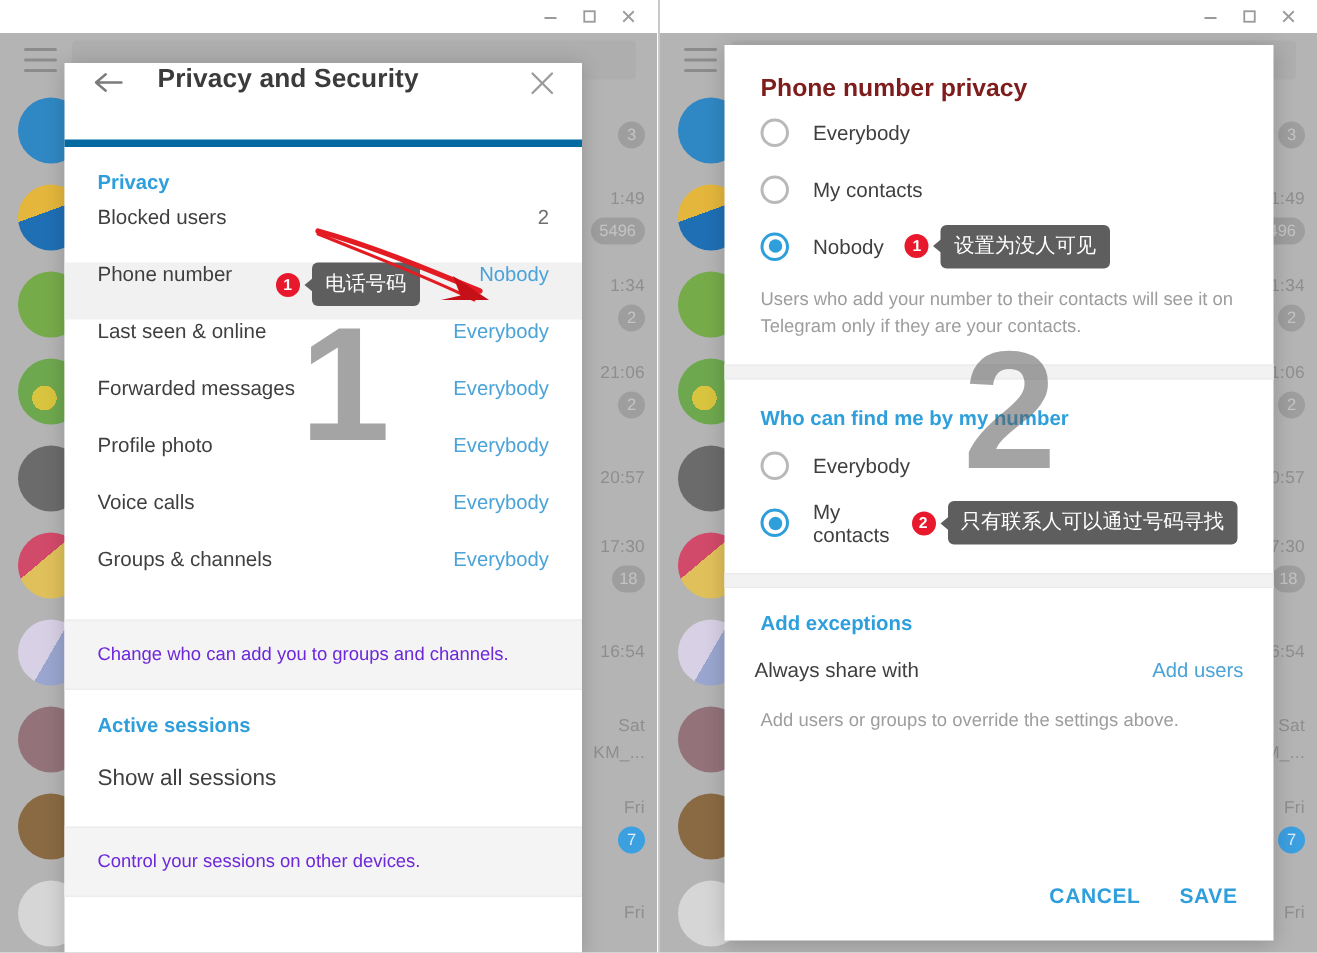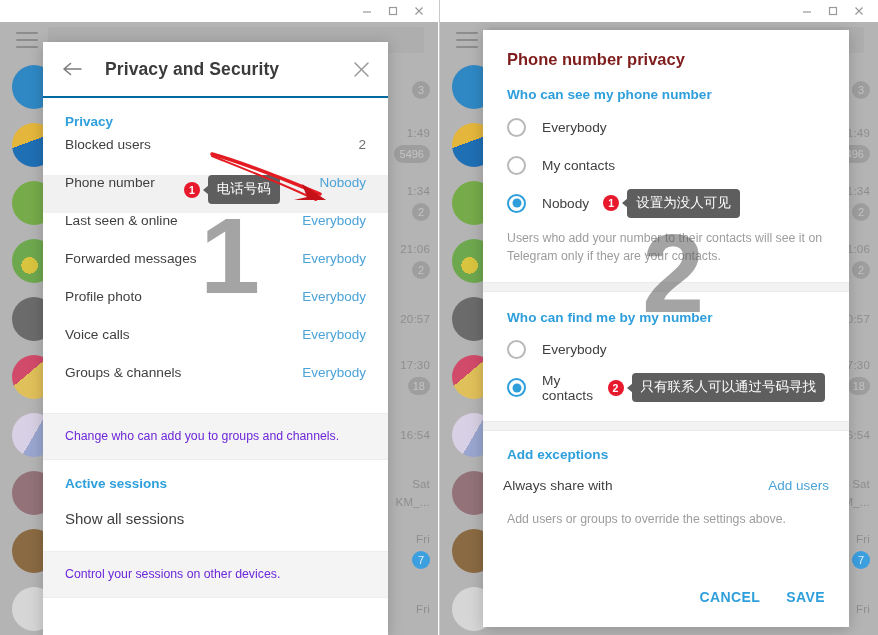--- a/index.html
+++ b/index.html
@@ -103,23 +103,23 @@
     left: 43px; top: 42px; width: 345px; height: 595px;
     display: flex; flex-direction: column;
   }
   .dialog.right-dlg {
     left: 43px; top: 30px; width: 366px; height: 597px;
     display: flex; flex-direction: column;
   }
 
   .dlg-header {
     height: 56px;
-    display: flex; align-items: center;
+    display: flex; 
     padding: 0 14px 0 16px;
-    border-bottom: 2px solid #0369a1;
+    border-bottom: 5px solid #0369a1;
     flex: 0 0 56px;
   }
   .back-icon { width: 26px; height: 26px; color: #7b7b7b; display:flex; align-items:center; justify-content:center;}
   .dlg-title {
     flex: 1;
     font-size: 17.5px; font-weight: bold; color: #3b3b3b;
     padding-left: 20px; letter-spacing: .1px;
   }
   .close-icon { width: 26px; height: 26px; color: #9a9a9a; display:flex; align-items:center; justify-content:center;}
 
@@ -613,21 +613,20 @@
           </div>
         <div class="chatright">
           <div class="ctime">Fri</div>
         </div>
       </div>
     </div>
 
     <div class="dialog right-dlg">
       <div class="rh-title">Phone number privacy</div>
 
-      <div class="radio-sec-head">Who can see my phone number</div>
 
       <div class="radio-row">
         <div class="radio"></div>
         <div class="radio-label">Everybody</div>
       </div>
       <div class="radio-row">
         <div class="radio"></div>
         <div class="radio-label">My contacts</div>
       </div>
       <div class="radio-row">

